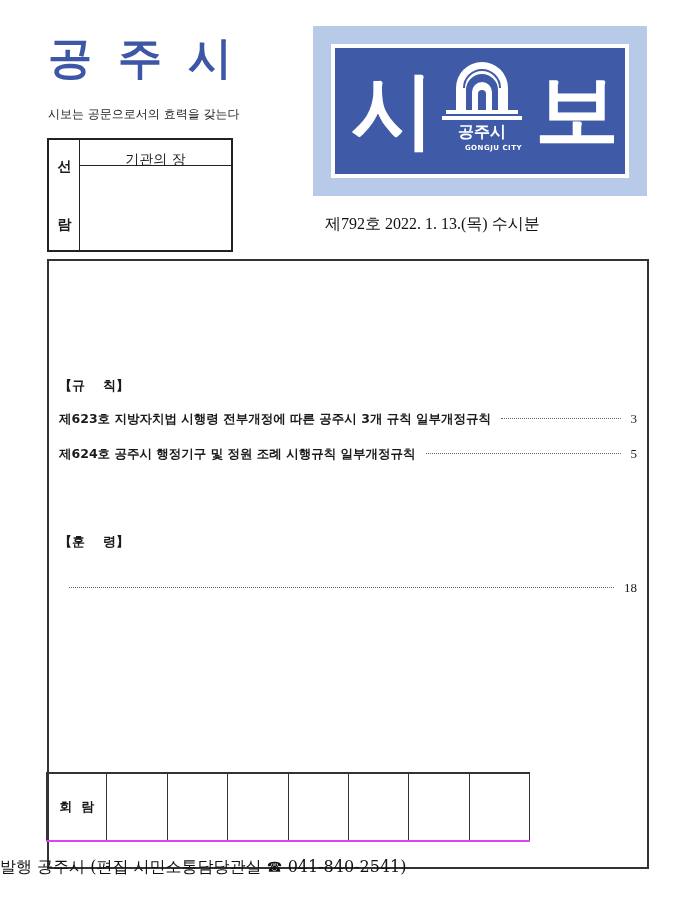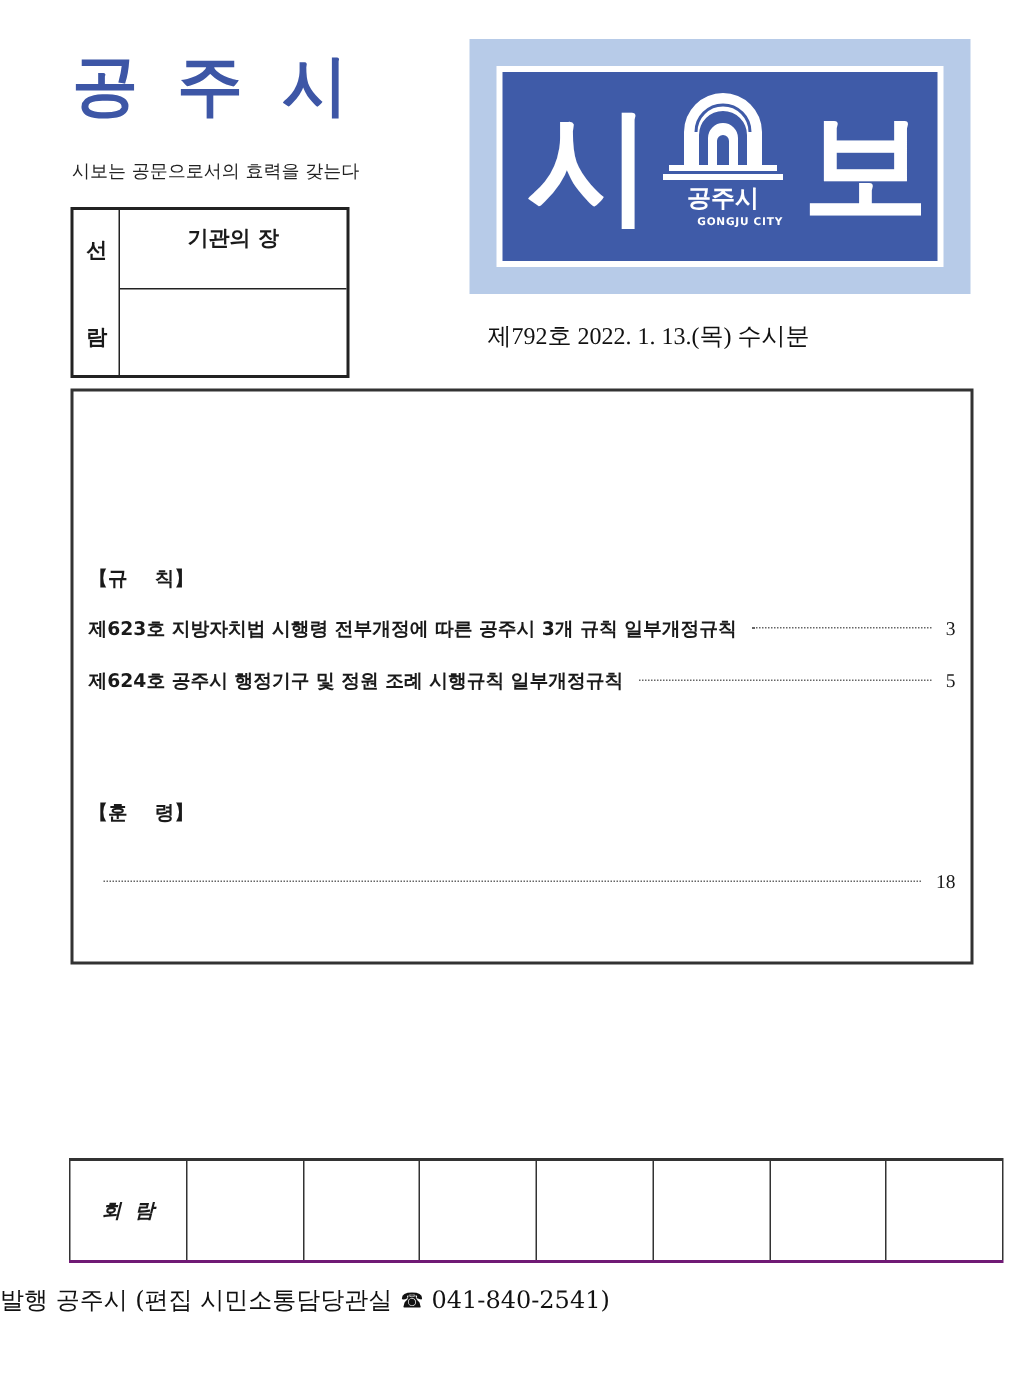--- a/index.html
+++ b/index.html
@@ -23,23 +23,23 @@
     }
     .review-table .left-col {
       position: absolute; left: 0; top: 0; width: 31px; height: 100%;
       border-right: 1.5px solid #222; box-sizing: border-box;
     }
     .review-table .left-col span {
       position: absolute; left: 0; width: 31px; text-align: center;
       font-size: 14px; font-weight: bold;
     }
     .review-table .head-cell {
-      position: absolute; left: 31px; right: 0; top: 0; height: 53px;
+      position: absolute; left: 31px; right: 0; top: 0; height: 26px;
       border-bottom: 1.5px solid #222; box-sizing: border-box;
-      text-align: center; font-size: 14px; line-height: 38px; font-weight: bold;
+      text-align: center; font-size: 14px; line-height: 38px; font-weight: normal;
     }
     .masthead {
       position: absolute; left: 313px; top: 26px; width: 334px; height: 170px;
       background: #b7cbe8;
     }
     .masthead-inner {
       position: absolute; left: 18px; top: 18px; right: 18px; bottom: 18px;
       background: #ffffff; padding: 4px; box-sizing: border-box;
     }
     .masthead-blue {
@@ -59,41 +59,40 @@
     .logo-en {
       position: absolute; left: 0; width: 80px; top: 86px; text-align: right;
       color: #fff; font-weight: bold; font-size: 7px; letter-spacing: 0.5px;
     }
     .issue-line {
       position: absolute; left: 325px; top: 214px;
       font-family: Liberation Serif, serif;
       font-size: 16px; white-space: nowrap; color: #111;
     }
     .toc-box {
-      position: absolute; left: 47px; top: 259px; width: 602px; height: 384px;
+      position: absolute; left: 47px; top: 259px; width: 602px; height: 610px;
       border: 2px solid #333; box-sizing: border-box;
     }
     .section-head {
       position: absolute; left: 10px; font-size: 13px; font-weight: bold;
       white-space: pre;
     }
     .toc-item {
       position: absolute; left: 10px; right: 10px; display: flex;
       align-items: baseline; font-size: 12.5px; font-weight: bold; height: 18px; text-align: right;
     }
     .toc-item .title { white-space: nowrap; }
     .toc-item .dots {
       flex: 1; border-bottom: 1px dotted #666; margin: 0 10px; transform: translateY(-4px);
     }
     .toc-item .page { white-space: nowrap; font-weight: normal; font-family: "Liberation Serif", serif; font-size: 13px; }
     .circulation {
-      position: absolute; left: 46px; top: 772px; width: 623px; height: 70px;
-      border-top: 2px solid #333; border-bottom: 2px solid #701a75; box-sizing: border-box;
+      position: absolute; left: 46px; top: 772px; width: 484px; height: 70px;
+      border-top: 2px solid #333; border-bottom: 2px solid #d946ef; box-sizing: border-box;
       display: flex;
-      font-style: italic;
     }
     .circ-cell {
       flex: 1; border-left: 1.5px solid #333; box-sizing: border-box;
     }
     .circ-cell:last-child { border-right: 1.5px solid #333; }
     .circ-label {
       flex: 1; border-left: 1.5px solid #333; box-sizing: border-box;
       display: flex; align-items: center; justify-content: center;
       font-size: 13px; font-weight: bold; white-space: pre;
     }

